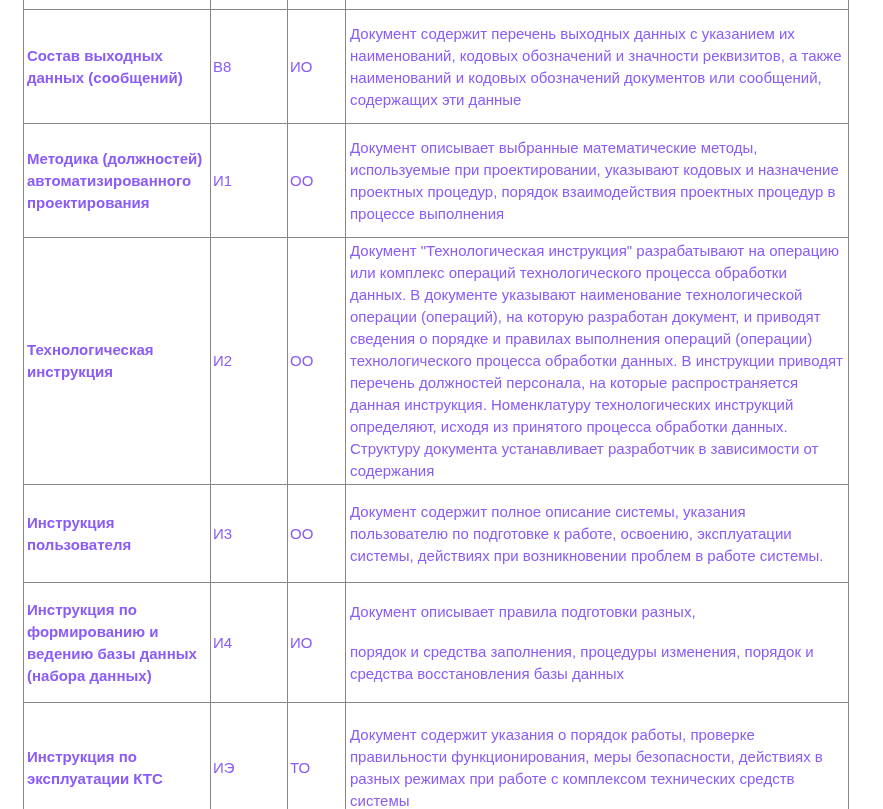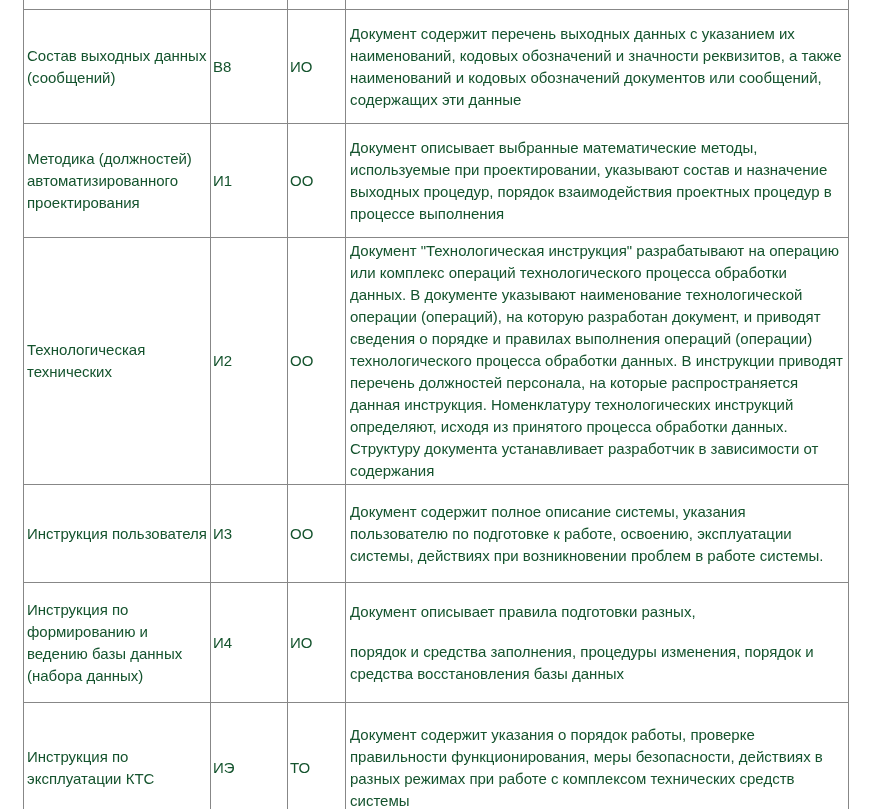--- a/index.html
+++ b/index.html
@@ -20,26 +20,26 @@
     left: 23px;
     top: -31px;
     border-collapse: collapse;
     table-layout: fixed;
     width: 825px;
     background: #ffffff;
   }
   table.doc-table td {
     border: 1px solid #878787;
     vertical-align: middle;
-    color: #14532d;
+    color: #8b5cf6;
     font-size: 15px;
     line-height: 22px;
     overflow: hidden;
   }
-  td.cell-name { padding: 2px 2px 2px 3px; }
+  td.cell-name { padding: 2px 2px 2px 3px; font-weight: bold; }
   td.cell-code, td.cell-type { text-align: left; padding: 2px; }
   td.cell-desc { padding: 2px 2px 2px 4px; }
   .cell-desc p { margin: 0; }
   .cell-desc p + p { margin-top: 18px; }
 </style>
 </head>
 <body>
 
 <div class="viewport">
   <table class="doc-table">
@@ -64,26 +64,26 @@
         <td class="cell-desc">
           <p>Документ содержит перечень выходных данных с указанием их наименований, кодовых обозначений и значности реквизитов, а также наименований и кодовых обозначений документов или сообщений, содержащих эти данные</p>
         </td>
       </tr>
 
       <tr style="height:114px">
         <td class="cell-name">Методика (должностей) автоматизированного проектирования</td>
         <td class="cell-code">И1</td>
         <td class="cell-type">ОО</td>
         <td class="cell-desc">
-          <p>Документ описывает выбранные математические методы, используемые при проектировании, указывают состав и назначение выходных процедур, порядок взаимодействия проектных процедур в процессе выполнения</p>
+          <p>Документ описывает выбранные математические методы, используемые при проектировании, указывают кодовых и назначение проектных процедур, порядок взаимодействия проектных процедур в процессе выполнения</p>
         </td>
       </tr>
 
       <tr style="height:246px">
-        <td class="cell-name">Технологическая технических</td>
+        <td class="cell-name">Технологическая инструкция</td>
         <td class="cell-code">И2</td>
         <td class="cell-type">ОО</td>
         <td class="cell-desc">
           <p>Документ "Технологическая инструкция" разрабатывают на операцию или комплекс операций технологического процесса обработки данных. В документе указывают наименование технологической операции (операций), на которую разработан документ, и приводят сведения о порядке и правилах выполнения операций (операции) технологического процесса обработки данных. В инструкции приводят перечень должностей персонала, на которые распространяется данная инструкция.  Номенклатуру технологических инструкций определяют, исходя из принятого процесса обработки данных. Структуру документа устанавливает разработчик в зависимости от содержания</p>
         </td>
       </tr>
 
       <tr style="height:98px">
         <td class="cell-name">Инструкция пользователя</td>
         <td class="cell-code">И3</td>

